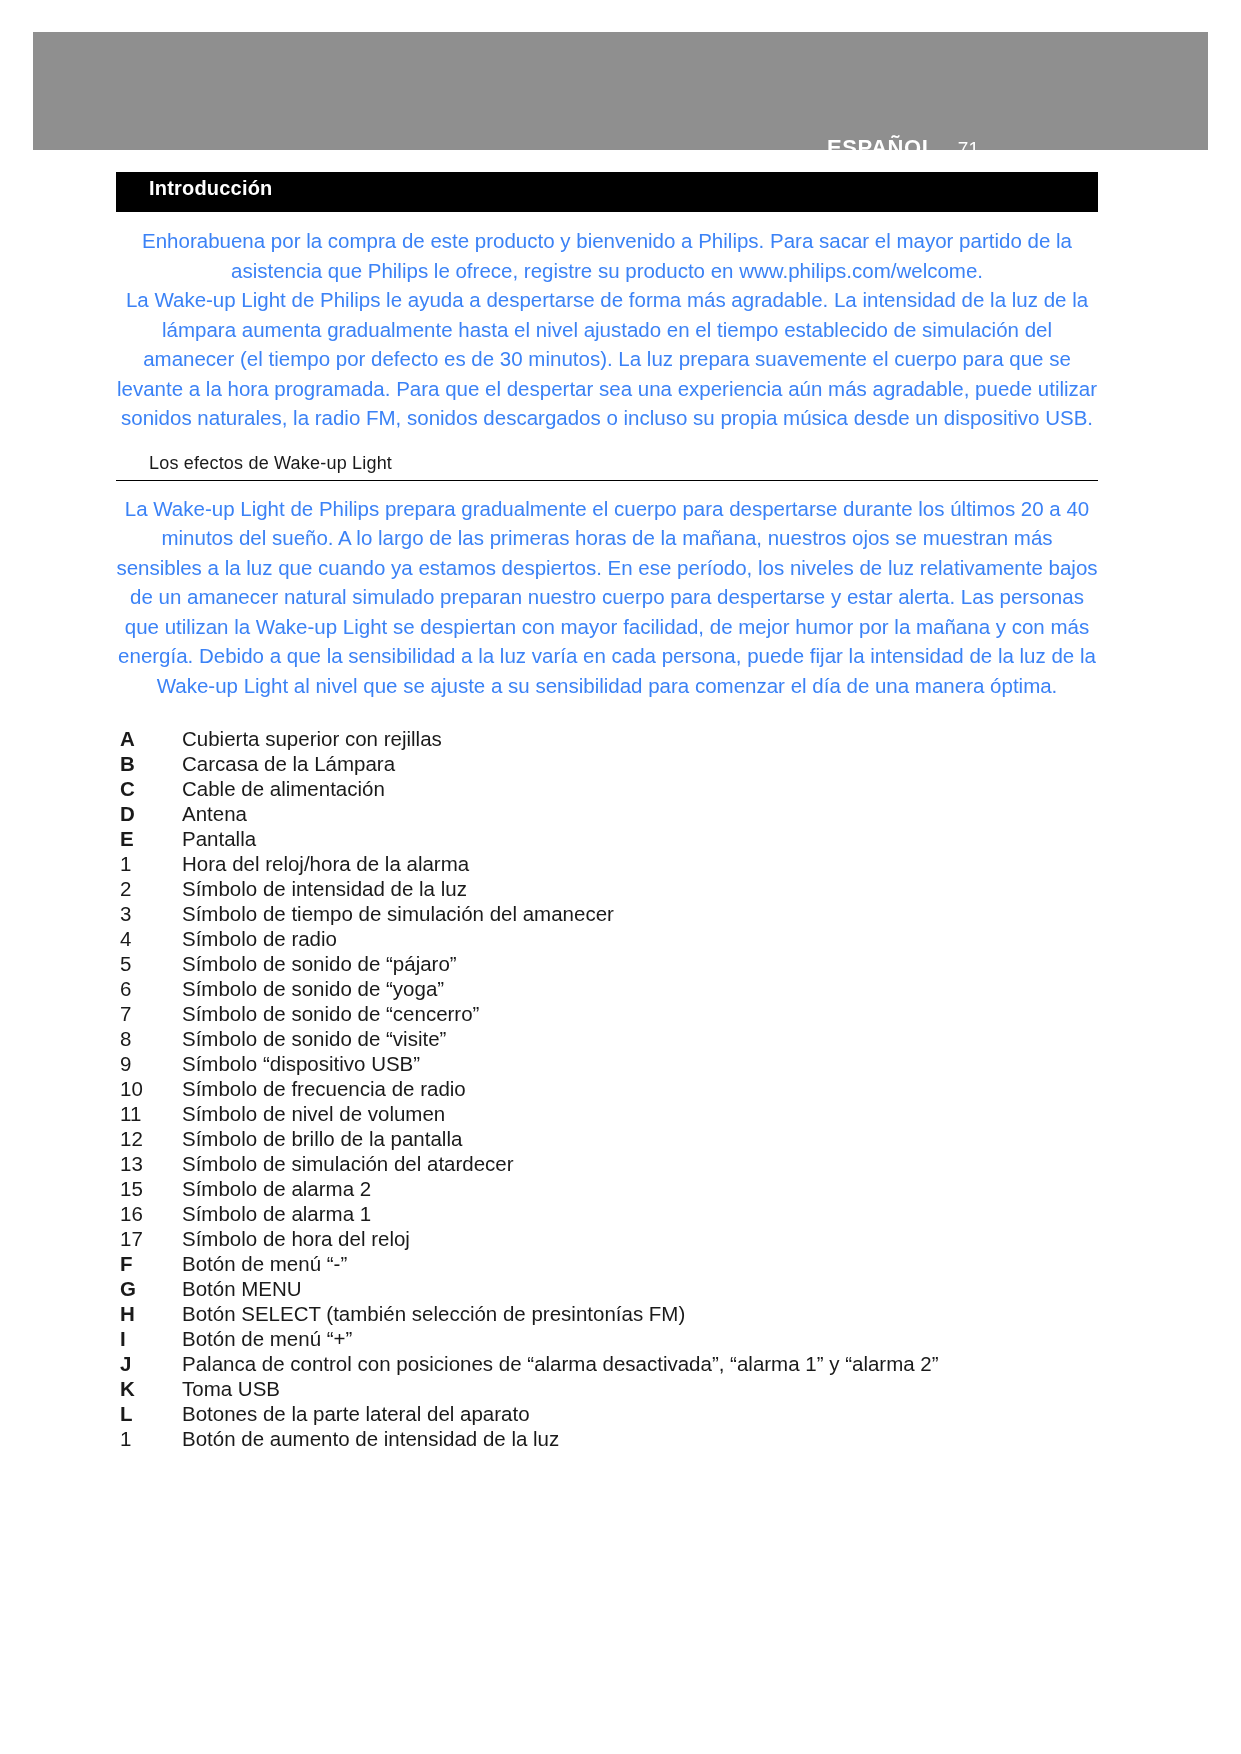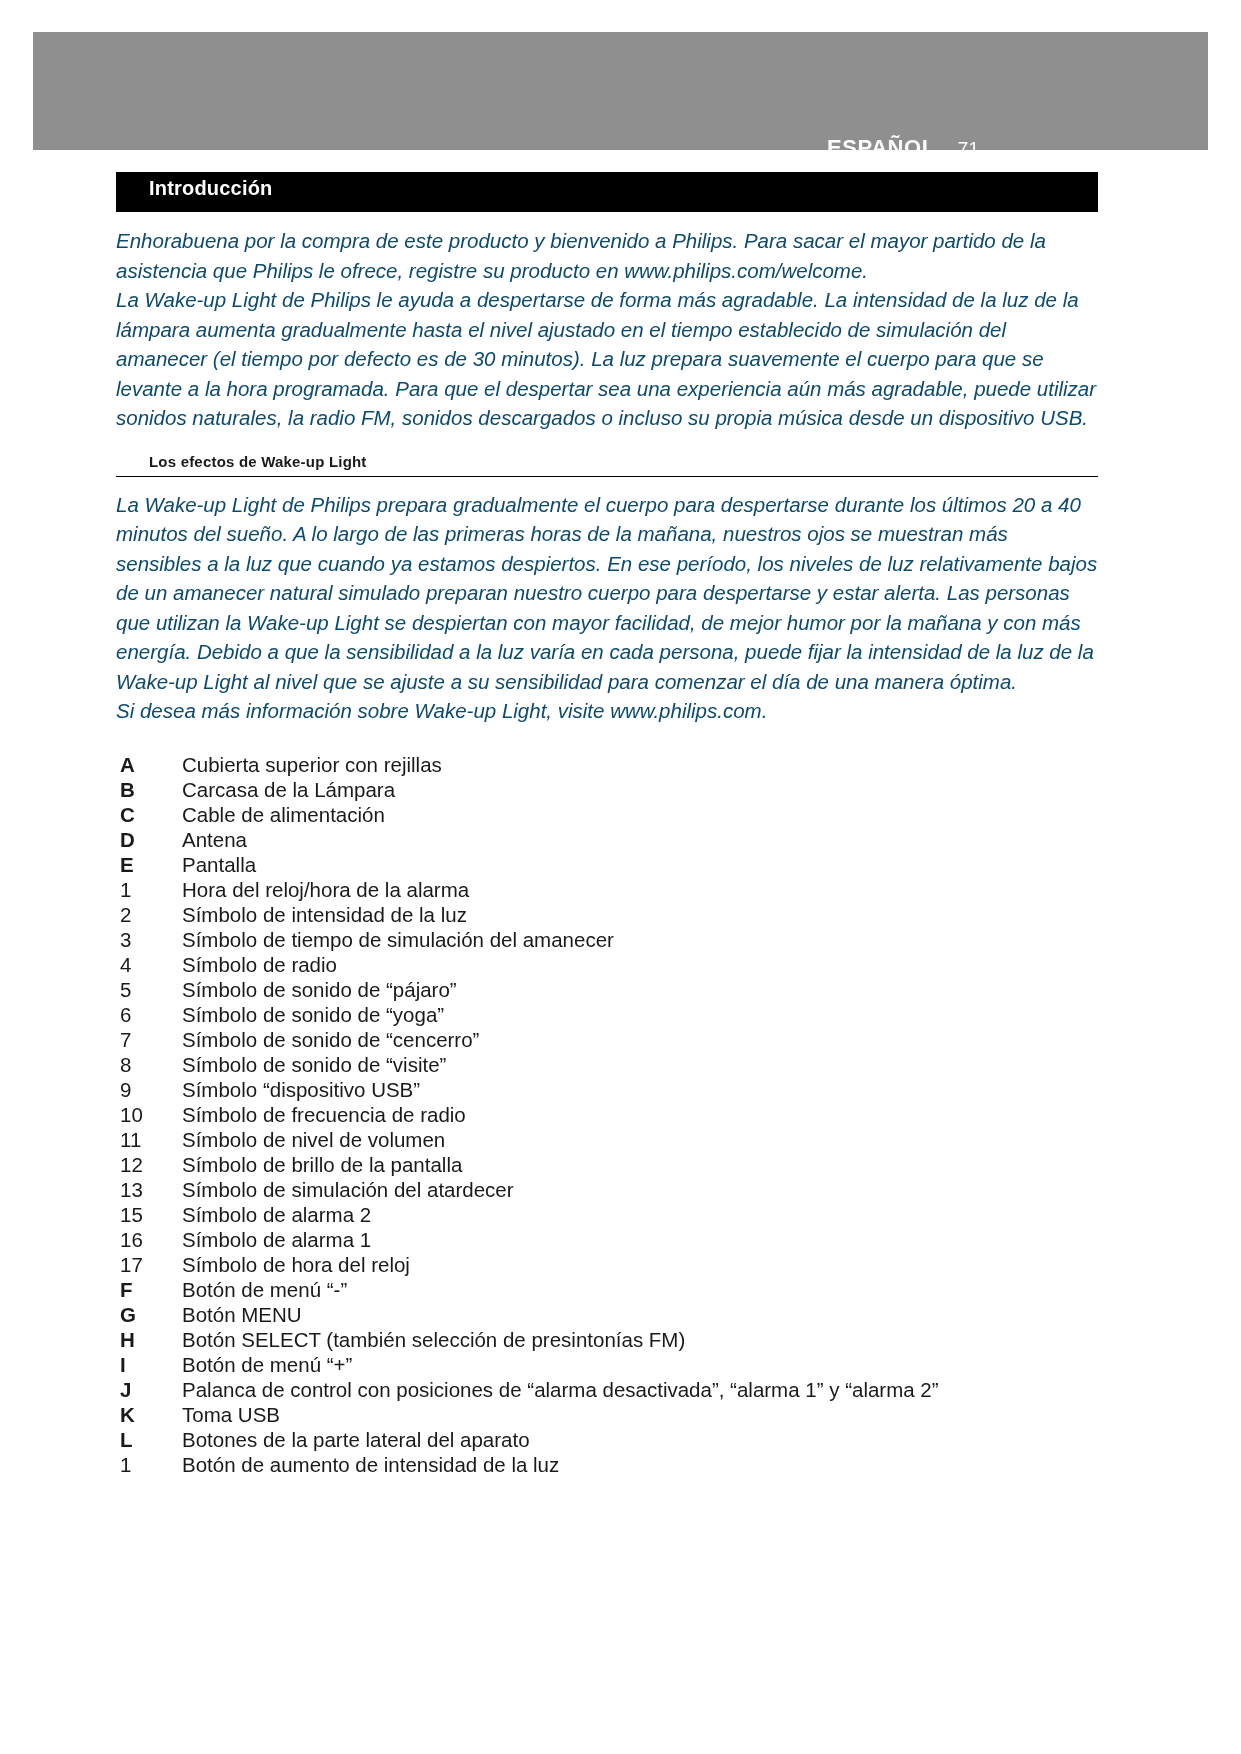--- a/index.html
+++ b/index.html
@@ -72,29 +72,28 @@
     box-sizing: border-box;
     width: 982px;
     margin-bottom: 14px;
     letter-spacing: 0.2px;
   }
 
   p.body {
     font-size: 20.5px;
     line-height: 29.5px;
     margin: 0;
-    color: #0c4a6e;
-    text-align: left;
-    font-style: italic;
+    color: #3b82f6;
+    text-align: center;
   }
   p.body + p.body { margin-top: 0; }
 
   .subhead {
-    font-size: 15px;
-    font-weight: bold;
+    font-size: 18px;
+    font-weight: normal;
     padding-left: 33px;
     margin-top: 20px;
     margin-bottom: 6px;
     letter-spacing: 0.2px;
   }
   .rule {
     border-bottom: 1.3px solid #000;
     width: 982px;
     margin-bottom: 13px;
   }
@@ -147,21 +146,20 @@
 
     <div class="section-bar">Introducción</div>
 
     <p class="body">Enhorabuena por la compra de este producto y bienvenido a Philips. Para sacar el mayor partido de la asistencia que Philips le ofrece, registre su producto en www.philips.com/welcome.</p>
     <p class="body">La Wake-up Light de Philips le ayuda a despertarse de forma más agradable. La intensidad de la luz de la lámpara aumenta gradualmente hasta el nivel ajustado en el tiempo establecido de simulación del amanecer (el tiempo por defecto es de 30 minutos). La luz prepara suavemente el cuerpo para que se levante a la hora programada. Para que el despertar sea una experiencia aún más agradable, puede utilizar sonidos naturales, la radio FM, sonidos descargados o incluso su propia música desde un dispositivo USB.</p>
 
     <div class="subhead">Los efectos de Wake-up Light</div>
     <div class="rule"></div>
 
     <p class="body">La Wake-up Light de Philips prepara gradualmente el cuerpo para despertarse durante los últimos 20 a 40 minutos del sueño. A lo largo de las primeras horas de la mañana, nuestros ojos se muestran más sensibles a la luz que cuando ya estamos despiertos. En ese período, los niveles de luz relativamente bajos de un amanecer natural simulado preparan nuestro cuerpo para despertarse y estar alerta. Las personas que utilizan la Wake-up Light se despiertan con mayor facilidad, de mejor humor por la mañana y con más energía. Debido a que la sensibilidad a la luz varía en cada persona, puede fijar la intensidad de la luz de la Wake-up Light al nivel que se ajuste a su sensibilidad para comenzar el día de una manera óptima.</p>
-    <p class="body">Si desea más información sobre Wake-up Light, visite www.philips.com.</p>
 
     <div class="spacer-lg"></div>
 
 
     <ul class="parts" id="parts-list">
         <li>
           <span class="key">A</span>
           <span class="txt">Cubierta superior con rejillas</span>
         </li>
         <li>

